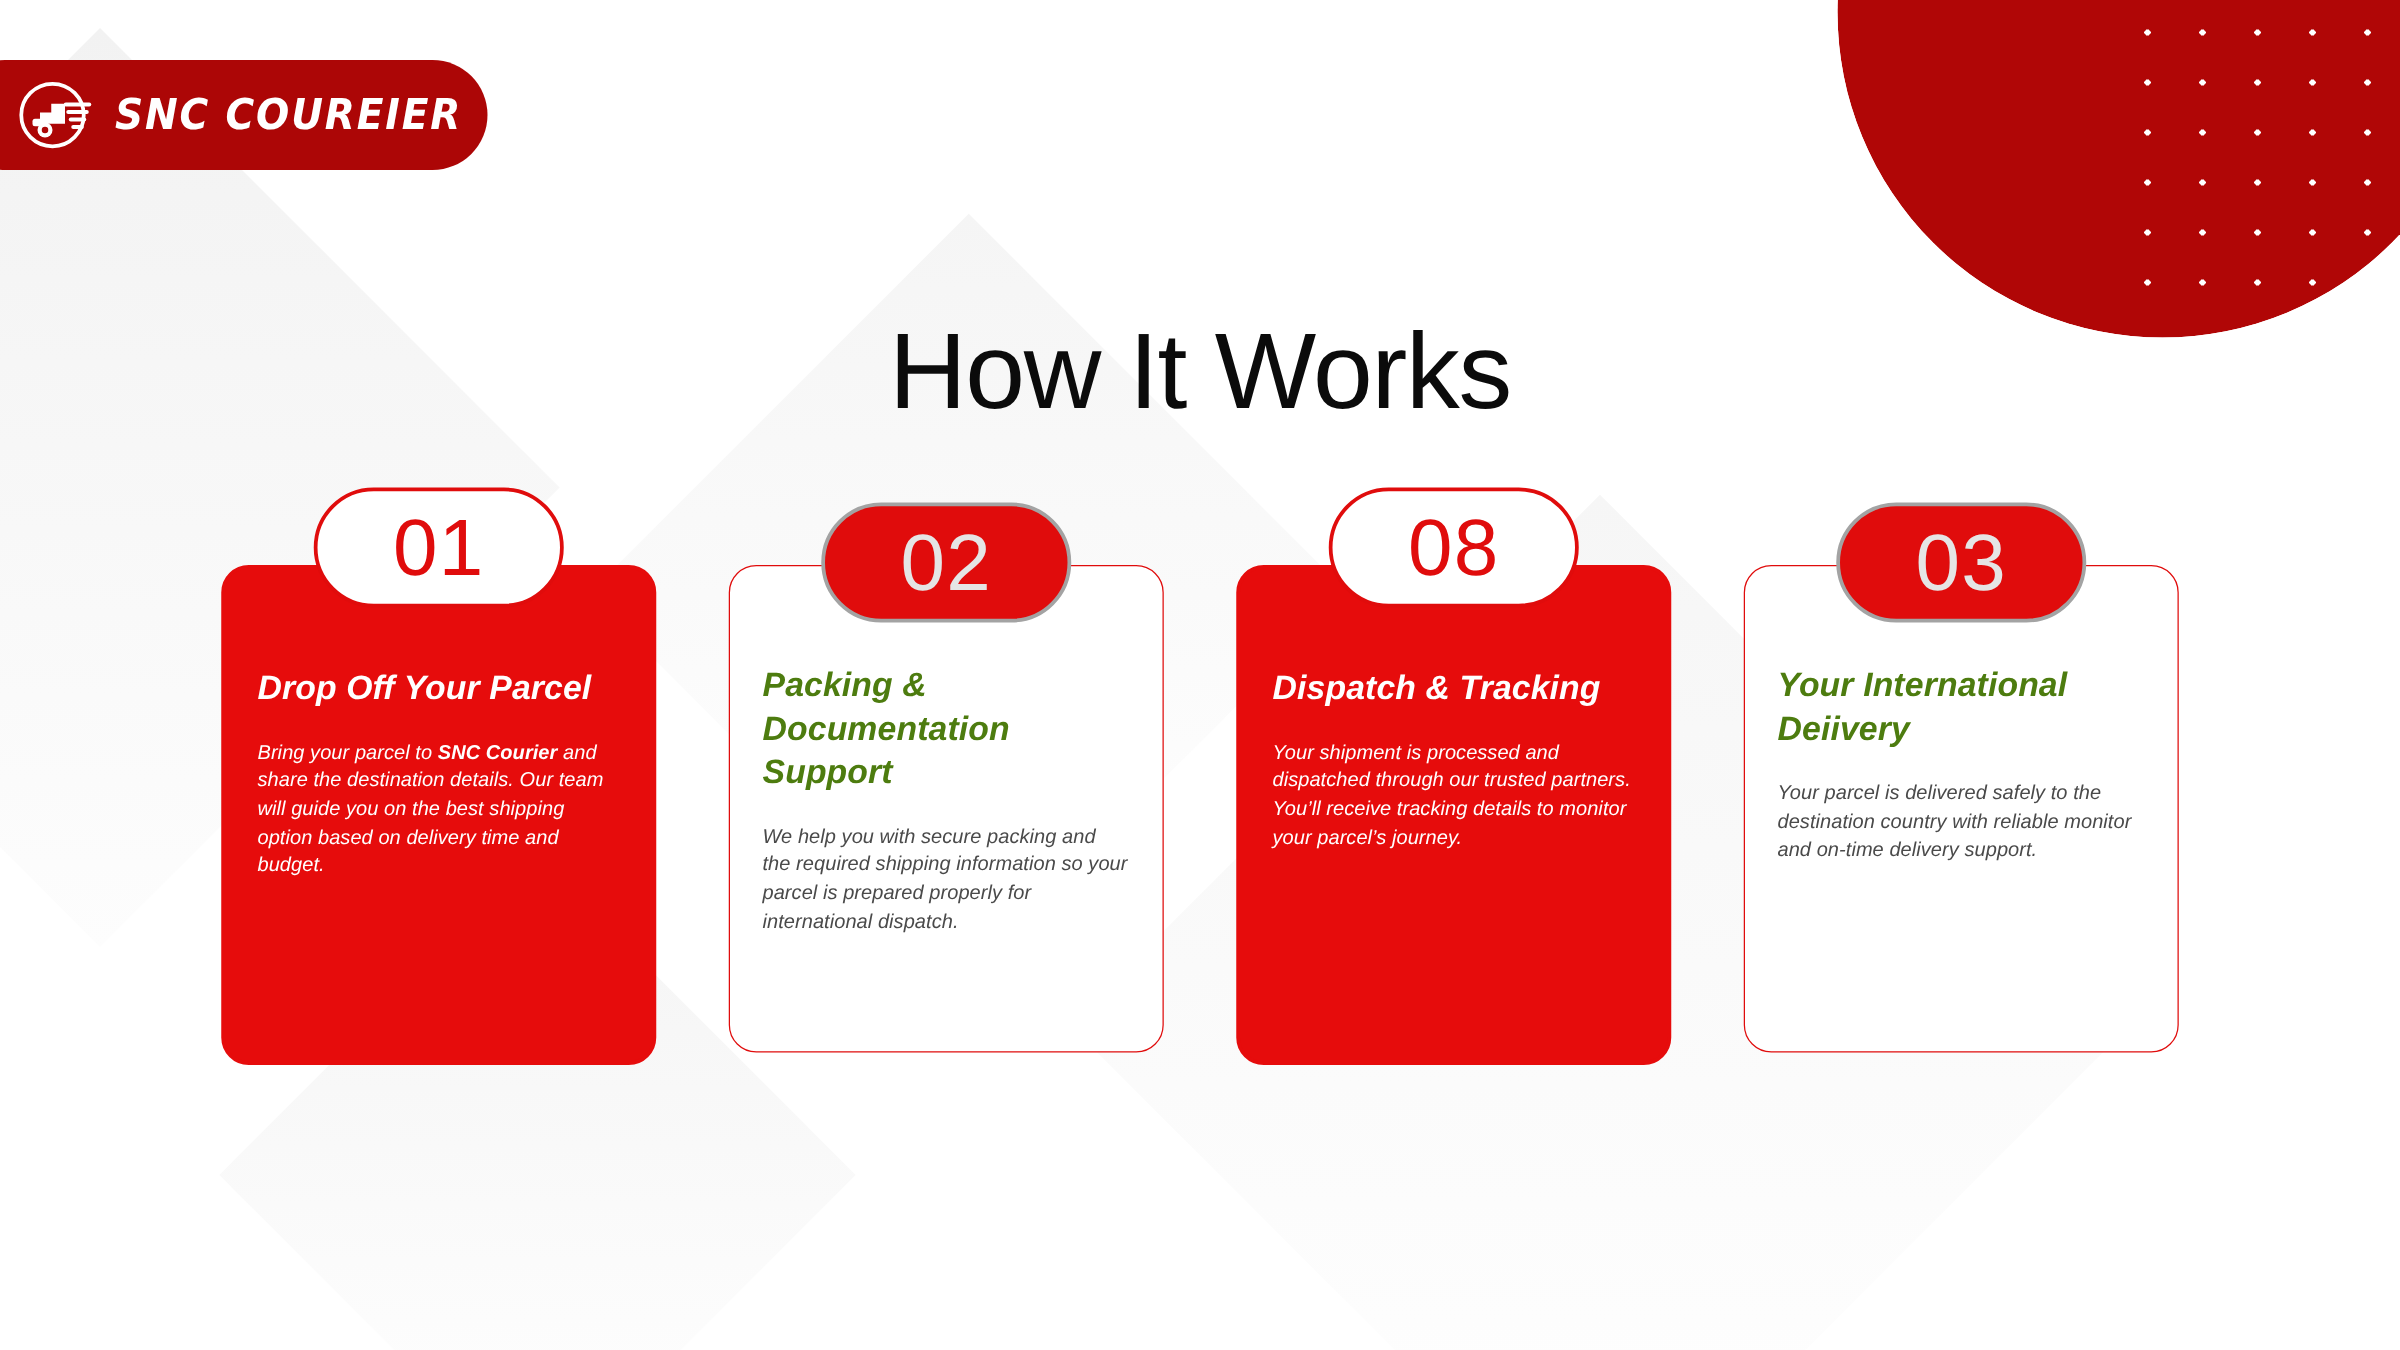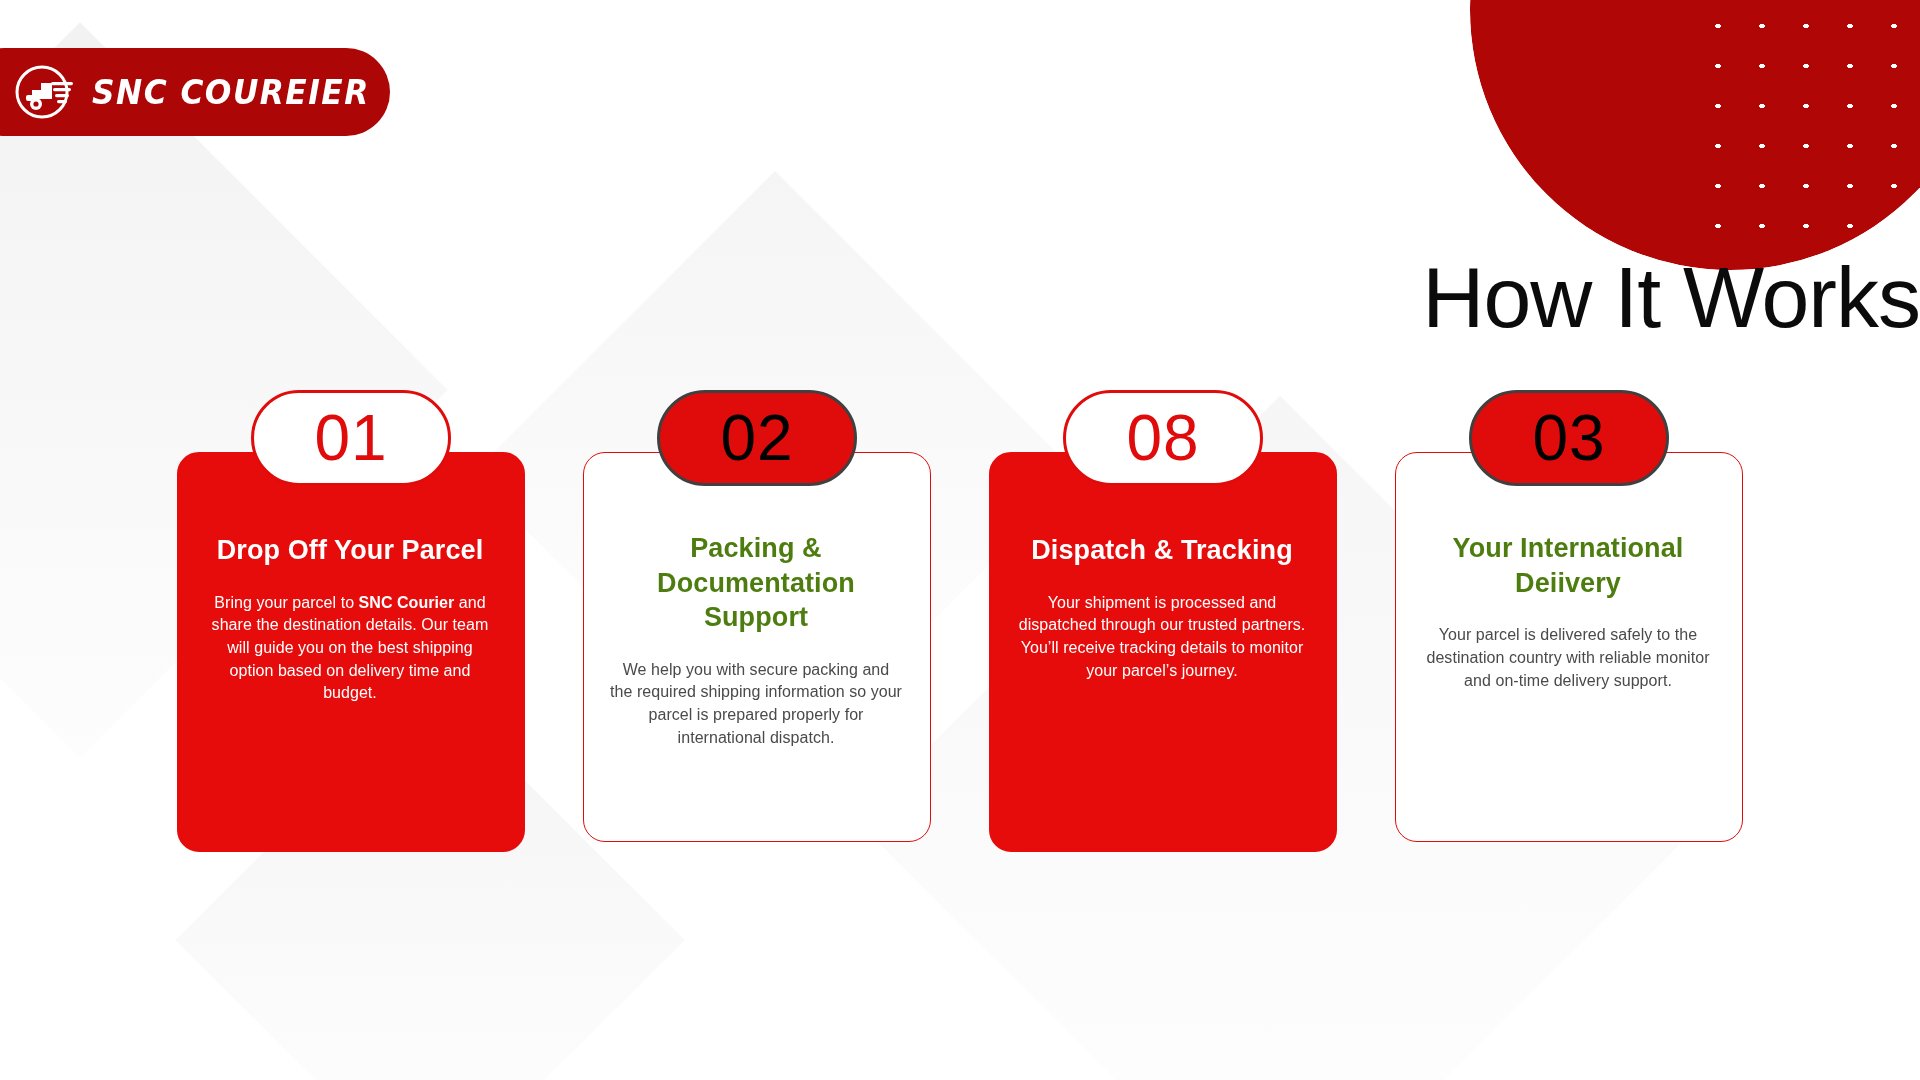--- a/index.html
+++ b/index.html
@@ -57,21 +57,21 @@
     letter-spacing:1.6px;
     font-family:"DejaVu Sans", sans-serif;
     transform:scaleX(.92);
     transform-origin:left center;
     white-space:nowrap;
   }
 
   
   #page-title{
     position:absolute;top:196px;left:0;right:0;
-    text-align:right;
+    text-align:center;
     font-size:86px;
     line-height:1;
     font-weight:400;
     color:#0b0b0b;
     font-family:"Liberation Sans", sans-serif;
     letter-spacing:-1px;
   }
 
   
   #cards{
@@ -81,30 +81,30 @@
   }
   .card-wrap{position:relative;width:348px;}
   .badge{
     position:absolute;top:0;left:50%;transform:translateX(-50%);
     width:200px;height:96px;border-radius:48px;
     display:flex;align-items:center;justify-content:center;
     font-size:64px;font-weight:400;letter-spacing:1px;
     z-index:3;box-sizing:border-box;
   }
   .badge.badge-outline{background:#ffffff;border:3px solid #E00C0C;color:#E00C0C;}
-  .badge.badge-solid{background:#E00C0C;border:3px solid #404040;color:#000000;}
+  .badge.badge-solid{background:#E00C0C;border:3px solid #a3a3a3;color:#e5e5e5;margin-top:12px;}
 
   .card{
     position:relative;margin-top:62px;
     border-radius:22px;
     padding:78px 28px 34px 26px;
     box-sizing:border-box;
     min-height:390px;
-    text-align:center;
     z-index:1;
+    font-style:italic;
   }
   .card.card-solid{background:#E60C0C;border:3px solid #E60C0C;}
   .card.card-outline{background:#ffffff;border:1.6px solid #E00C0C;}
 
   .card-title{
     font-size:27px;font-weight:bold;line-height:1.28;
     margin:0 0 24px 0;letter-spacing:.1px;
   }
   .card-solid .card-title{color:#ffffff;}
   .card-outline .card-title{color:#4d7c0f;}

